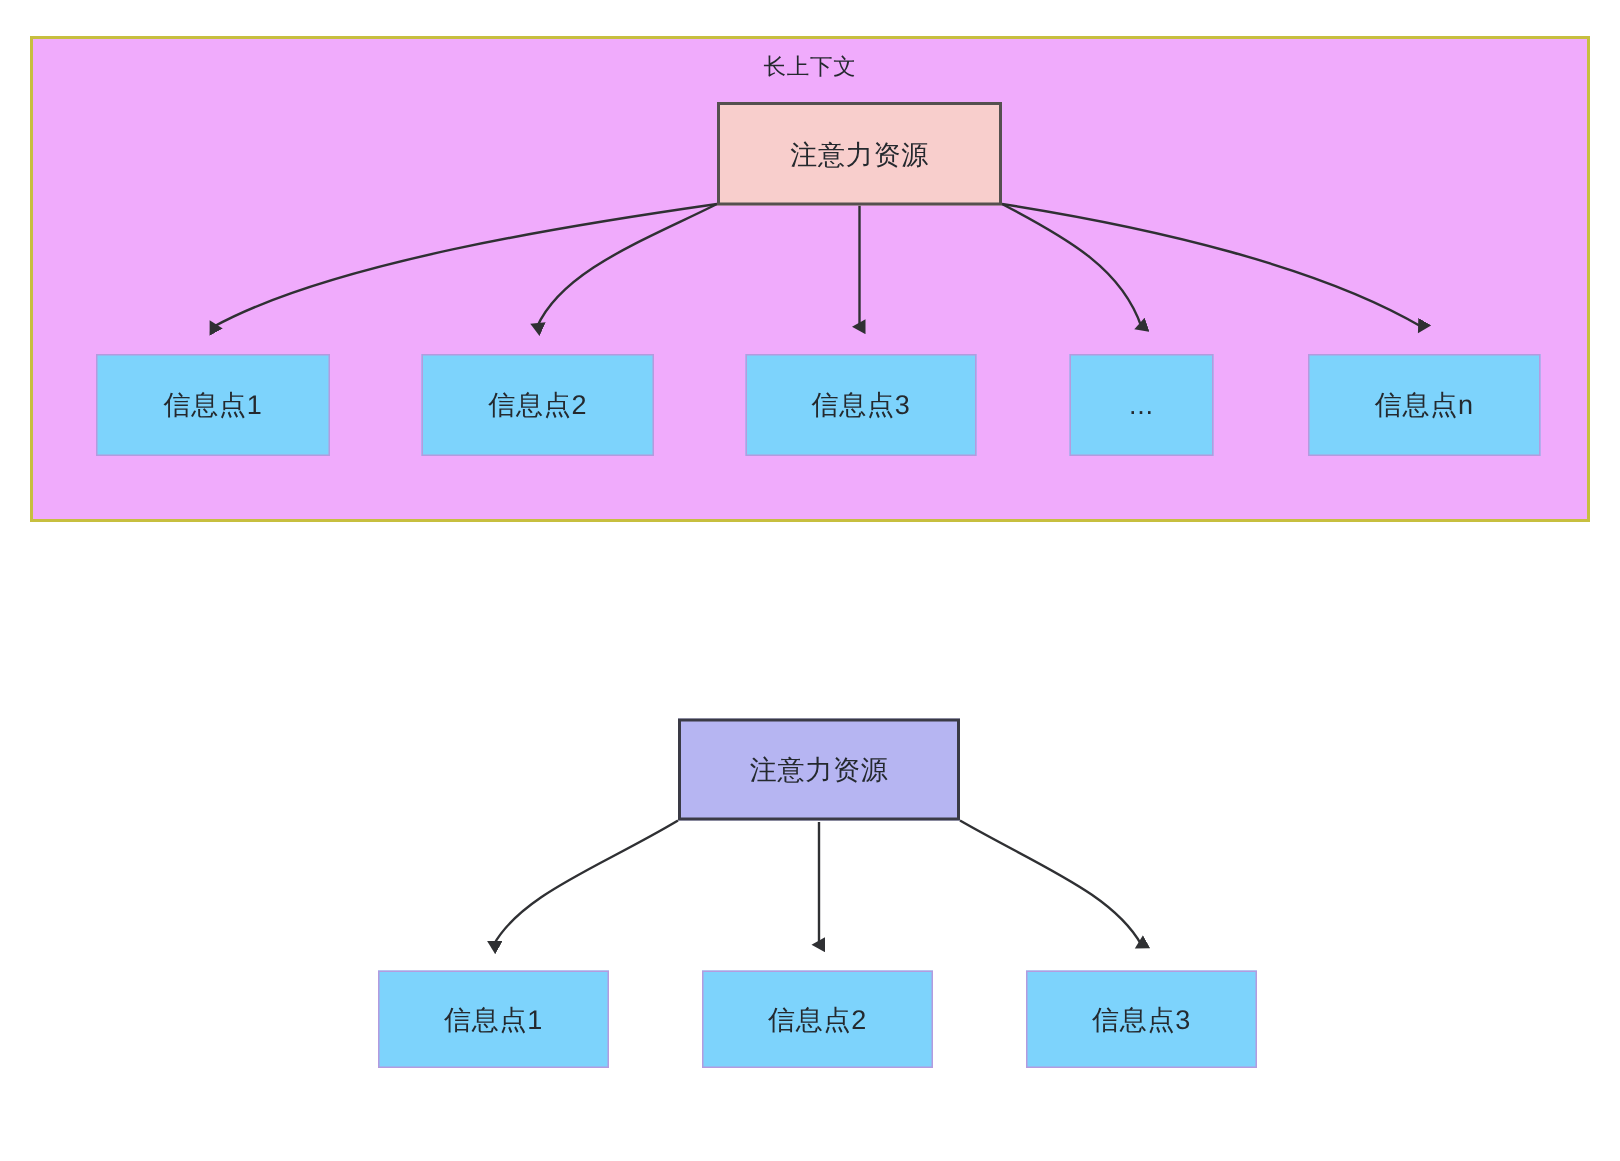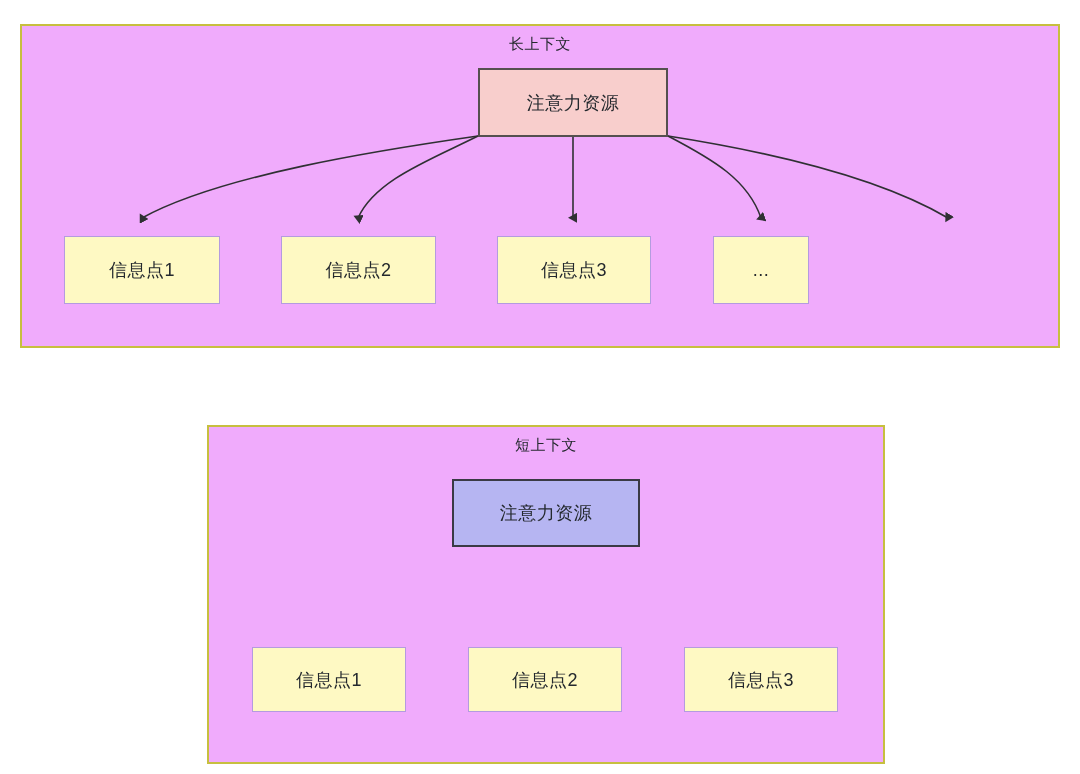--- a/index.html
+++ b/index.html
@@ -66,21 +66,21 @@
   }
   .node-attn-red {
     background: #f8cecc;
     border: 2px solid #55504f;
   }
   .node-attn-blue {
     background: #b6b5f2;
     border: 2px solid #3a3a45;
   }
   .node-info {
-    background: #fef9c3;
+    background: #7dd3fc;
     border: 1.6px solid #b49bdf;
   }
 
   
   #attn-long   { left: 478px; top: 68px;  width: 190px; height: 69px; }
   #info-l1     { left: 64px;  top: 236px; width: 156px; height: 68px; }
   #info-l2     { left: 281px; top: 236px; width: 155px; height: 68px; }
   #info-l3     { left: 497px; top: 236px; width: 154px; height: 68px; }
   #info-ldots  { left: 713px; top: 236px; width: 96px;  height: 68px; }
   #info-ln     { left: 872px; top: 236px; width: 155px; height: 68px; }
@@ -126,24 +126,22 @@
     <path d="M546,548 L546,630" fill="none" stroke="#2f3033" stroke-width="1.6" marker-end="url(#arrowhead)"></path>
     <path d="M640,547 C 694,578 742,596 761,630" fill="none" stroke="#2f3033" stroke-width="1.6" marker-end="url(#arrowhead)"></path>
   </svg>
 
   <div class="node node-attn-red" id="attn-long">注意力资源</div>
 
   <div class="node node-info" id="info-l1">信息点1</div>
   <div class="node node-info" id="info-l2">信息点2</div>
   <div class="node node-info" id="info-l3">信息点3</div>
   <div class="node node-info" id="info-ldots">...</div>
+  <div class="node node-info" id="info-ln">信息点n</div>
 
-  <div class="group-box" id="group-short">
-    <div class="group-title">短上下文</div>
-  </div>
 
   <div class="node node-attn-blue" id="attn-short">注意力资源</div>
 
   <div class="node node-info" id="info-s1">信息点1</div>
   <div class="node node-info" id="info-s2">信息点2</div>
   <div class="node node-info" id="info-s3">信息点3</div>
 
 </div>
 
 </body></html>

